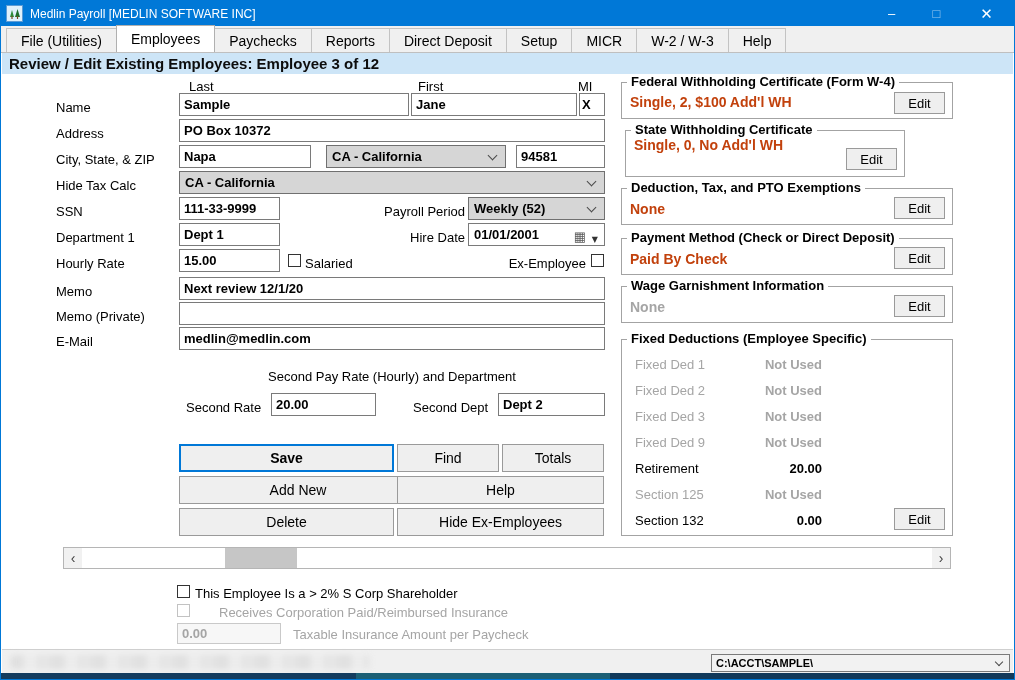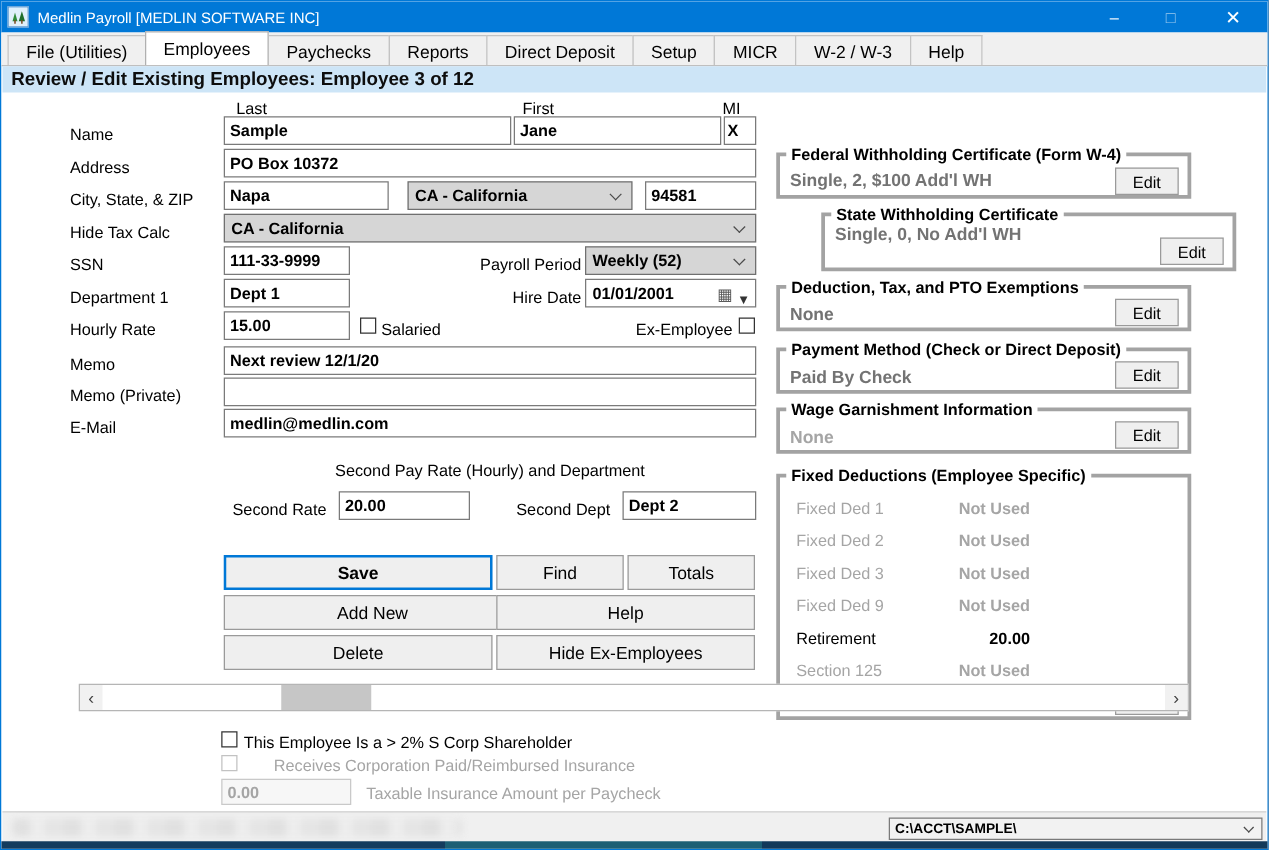--- a/index.html
+++ b/index.html
@@ -43,24 +43,24 @@
           border-right:1.5px solid #4a4a4a; border-bottom:1.5px solid #4a4a4a; transform:rotate(45deg); }
 
   .cb { position:absolute; width:13px; height:13px; background:#fff; border:1px solid #333; }
   .cb.disabled { border-color:#c2c2c2; }
 
   .btn { position:absolute; background:#efefef; border:1px solid #9a9a9a; font-size:14px; color:#000;
          display:flex; align-items:center; justify-content:center; font-family:"Liberation Sans",sans-serif; }
   .btn-primary { border:2px solid #0078d7; font-weight:bold; }
 
   
-  .grp { position:absolute; border:3px solid #a3a3a3;margin-top:40px; }
+  .grp { position:absolute; border:1px solid #a3a3a3; }
   .grp-title { position:absolute; top:-9px; left:5px; background:#fff; padding:0 4px; font-size:13px;
                font-weight:bold; color:#000; white-space:nowrap; }
-  .grp-val { position:absolute; left:8px; font-size:14px; font-weight:bold; color:#737373; white-space:nowrap; }
+  .grp-val { position:absolute; left:8px; font-size:14px; font-weight:bold; color:#c2410c; white-space:nowrap; }
   .editbtn { position:absolute; width:51px; height:22px; background:#efefef; border:1px solid #9a9a9a;
              font-size:13px; display:flex; align-items:center; justify-content:center; }
 
   .fd-lbl { position:absolute; left:13px; font-size:13px; }
   .fd-val { position:absolute; left:60px; width:140px; text-align:right; font-size:13px; font-weight:bold; }
   .fd-dim { color:#a5a5a5; }
 
   
   .hscroll { position:absolute; left:62px; top:546px; width:888px; height:22px; background:#fff;
              border:1px solid #b5b5b5; }
@@ -188,21 +188,21 @@
   <div class="btn" style="left:396px;top:475px;width:207px;height:28px;">Help</div>
   <div class="btn" style="left:178px;top:507px;width:215px;height:28px;">Delete</div>
   <div class="btn" style="left:396px;top:507px;width:207px;height:28px;">Hide Ex-Employees</div>
 
   <div class="grp" style="left:620px;top:81px;width:332px;height:37px;">
     <div class="grp-title">Federal Withholding Certificate (Form W-4)</div>
     <div class="grp-val" style="top:11px;">Single, 2, $100 Add'l WH</div>
     <div class="editbtn" style="right:7px;top:9px;">Edit</div>
   </div>
 
-  <div class="grp" style="left:656px;top:129px;width:332px;height:47px;">
+  <div class="grp" style="left:624px;top:129px;width:280px;height:47px;">
     <div class="grp-title">State Withholding Certificate</div>
     <div class="grp-val" style="top:6px;">Single, 0, No Add'l WH</div>
     <div class="editbtn" style="right:7px;top:17px;">Edit</div>
   </div>
 
   <div class="grp" style="left:620px;top:187px;width:332px;height:37px;">
     <div class="grp-title">Deduction, Tax, and PTO Exemptions</div>
     <div class="grp-val" style="top:12px;">None</div>
     <div class="editbtn" style="right:7px;top:8px;">Edit</div>
   </div>

